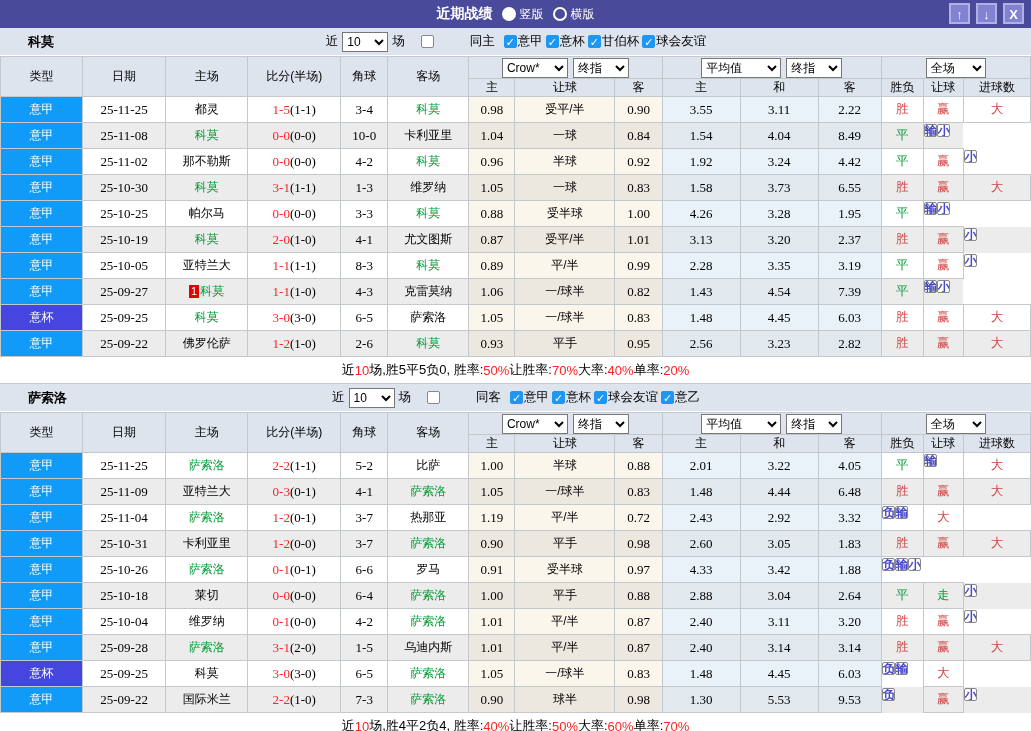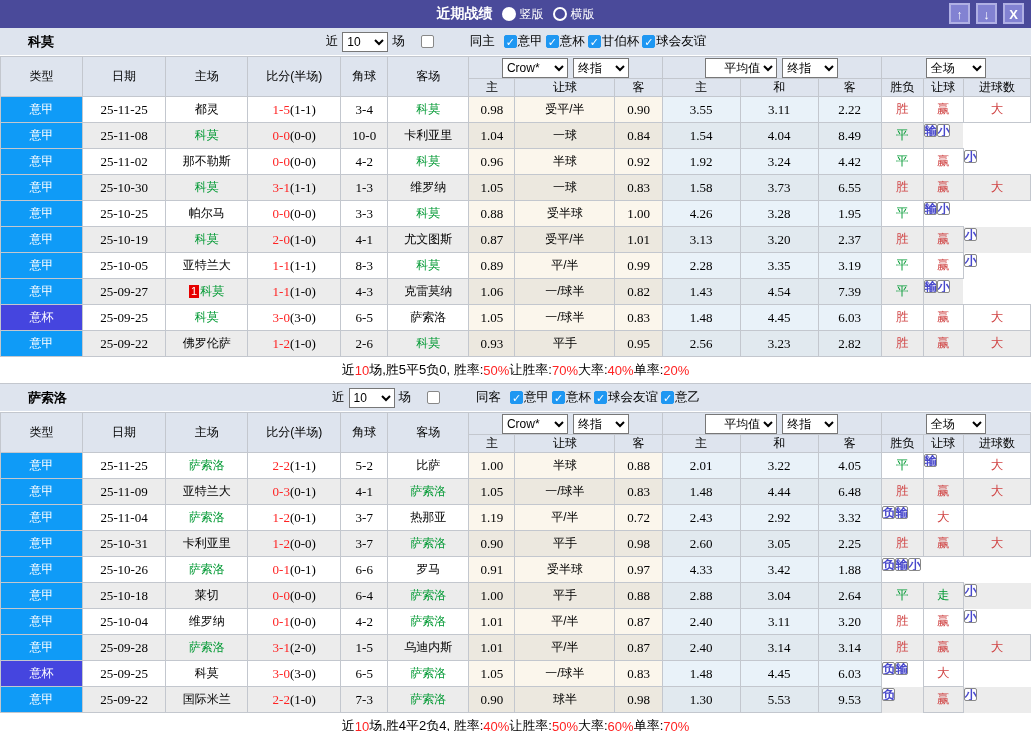--- a/index.html
+++ b/index.html
@@ -18,21 +18,21 @@
 
   
   .section-bar{height:28px;background:#dee4ee;position:relative;display:flex;align-items:center;justify-content:center;border-bottom:1px solid #fff;box-sizing:border-box;}
   .team-name{position:absolute;left:28px;font-size:13px;font-weight:bold;color:#000;}
   .filters{display:flex;align-items:center;gap:3px;font-size:12.5px;color:#000;}
   .filters .flabel{margin:0 1px;}
   select{font-size:12px;height:20px;background:#fff;border:1px solid #777;}
   .sel-count{width:46px;}
   .sel-book{width:66px;}
   .sel-final{width:56px;}
-  .sel-avg{width:72px;text-align:right;}
+  .sel-avg{width:80px;}
   .sel-scope{width:60px;}
   .cbl{display:flex;align-items:center;cursor:pointer;gap:1px;}
   .cbl.same{margin-left:12px;margin-right:6px;gap:36px;}
   .cb{display:inline-block;width:13px;height:13px;box-sizing:border-box;border:1px solid #888;background:#fff;border-radius:2px;font-size:11px;line-height:12px;color:#fff;text-align:center;font-weight:bold;}
   .cb.checked{background:#1e97f2;border-color:#1e97f2;}
 
   
   table{border-collapse:collapse;table-layout:fixed;width:1031px;font-size:12px;}
   th,td{border:1px solid #c3c7ce;text-align:center;padding:0;white-space:nowrap;overflow:hidden;}
   thead th{background:#dee4ee;font-weight:normal;font-size:12px;color:#000;}
@@ -500,21 +500,21 @@
           <td class="num">25-10-31</td>
           <td class="team"><span>卡利亚里</span></td>
           <td class="num score"><span class="ft">1-2</span><span class="ht">(0-0)</span></td>
           <td class="num">3-7</td>
           <td class="team"><span class="t-green">萨索洛</span></td>
           <td class="num c-asian">0.90</td>
           <td class="c-asian">平手</td>
           <td class="num c-asian">0.98</td>
           <td class="num c-euro">2.60</td>
           <td class="num c-euro">3.05</td>
-          <td class="num c-euro">2.25</td>
+          <td class="num c-euro">1.83</td>
           <td class="res cr">胜</td>
           <td class="res cr">赢</td>
           <td class="res cr">大</td>
         </tr>
         <tr>
           <td class="type type-blue">意甲</td>
           <td class="num">25-10-26</td>
           <td class="team"><span class="t-green">萨索洛</span></td>
           <td class="num score"><span class="ft">0-1</span><span class="ht">(0-1)</span></td>
           <td class="num">6-6</td>

